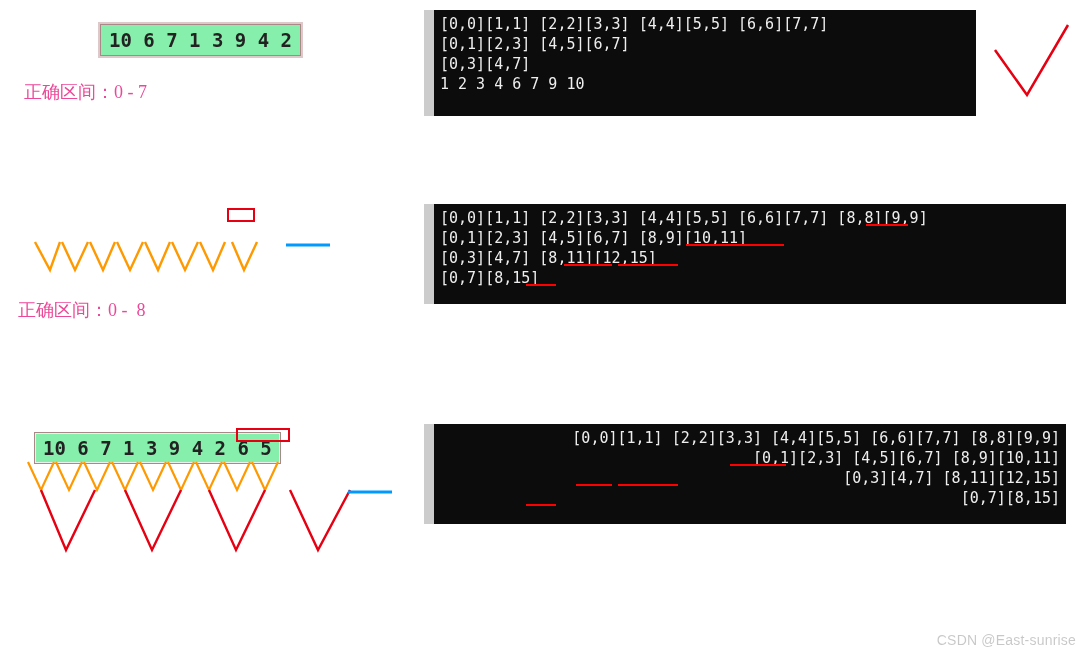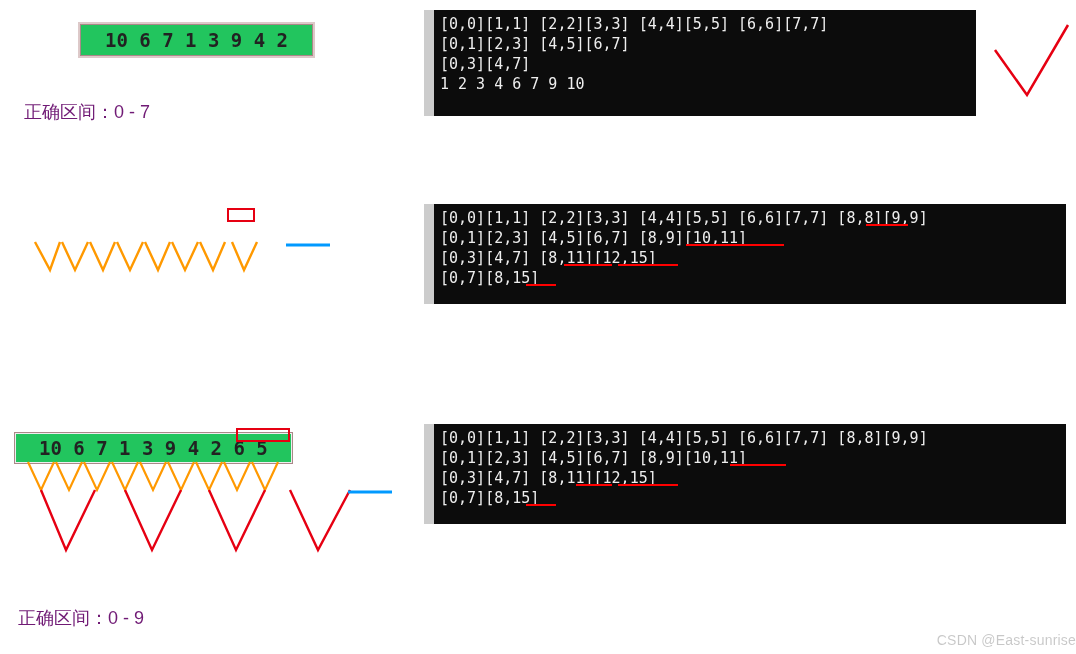--- a/index.html
+++ b/index.html
@@ -14,41 +14,41 @@
     position: relative;
     overflow: hidden;
   }
   .section {
     position: absolute;
     left: 0;
     width: 100%;
   }
   #sec1 { top: 10px; height: 180px; }
   #sec2 { top: 190px; height: 200px; }
-  #sec3 { top: 410px; height: 230px; }
+  #sec3 { top: 410px; height: 230px; text-align: right; }
 
   .array-box {
     position: absolute;
     border: 1px solid #a88;
     box-shadow: 0 0 0 1px #eee inset;
-    padding: 4px 24px;
+    padding: 4px 8px;
     font-family: Consolas, monospace;
     font-weight: bold;
     font-size: 19px;
     letter-spacing: 0px;
     white-space: pre;
-    background: #22c55e;
+    background: #86efac;
+    margin-left: 20px;
   }
   .label {
     position: absolute;
-    font-family: Liberation Sans, sans-serif;
+    font-family: Liberation Serif, serif;
     font-size: 18px;
-    color: #701a75;
+    color: #ec4899;
     white-space: pre;
-    margin-top: 20px;
   }
   .terminal {
     position: absolute;
     background: #0c0c0c;
     color: #eee;
     font-family: "NSimSun","SimSun", monospace;
     font-size: 15px;
     line-height: 20px;
     padding: 4px 6px;
     white-space: pre;
@@ -89,20 +89,21 @@
 
   <svg class="overlay" width="1076" height="180">
     <polyline points="995,40 1027,85 1068,15" fill="none" stroke="#e60012" stroke-width="2.5"></polyline>
   </svg>
 </div>
 
 <div class="section" id="sec2">
 
   <div style="position:absolute; left:227px; top:18px; width:24px; height:10px; border:2px solid #e60012;"></div>
 
+  <div class="label" style="left:18px; top:108px;">正确区间：0 -  8</div>
 
   <div class="terminal" style="left:424px; top:14px; width:620px; height:92px;"><span>[0,0][1,1] [2,2][3,3] [4,4][5,5] [6,6][7,7] [8,8][9,9]</span>
 <span>[0,1][2,3] [4,5][6,7] [8,9][10,11]</span>
 <span>[0,3][4,7] [8,11][12,15]</span>
 <span>[0,7][8,15]</span><div class="redul" style="left:432px; top:20px; width:42px;"></div><div class="redul" style="left:252px; top:40px; width:98px;"></div><div class="redul" style="left:130px; top:60px; width:48px;"></div><div class="redul" style="left:184px; top:60px; width:60px;"></div><div class="redul" style="left:92px;  top:80px; width:30px;"></div></div>
 
   <svg class="overlay" width="1076" height="200">
     <g stroke="#ff9900" stroke-width="2.4" fill="none">
       <polyline points="35,52 50,80 60,52"></polyline>
       <polyline points="62,52 75,80 88,52"></polyline>
@@ -115,21 +116,20 @@
     </g>
     <line x1="286" y1="55" x2="330" y2="55" stroke="#0099ff" stroke-width="3"></line>
   </svg>
 </div>
 
 <div class="section" id="sec3">
   <div class="array-box" style="left:14px; top:22px;">10 6 7 1 3 9 4 2 6 5</div>
 
   <div style="position:absolute; left:236px; top:18px; width:50px; height:10px; border:2px solid #e60012;"></div>
 
-  <div class="label" style="left:18px; top:176px;">正确区间：0 - 9</div>
 
   <div class="terminal" style="left:424px; top:14px; width:620px; height:92px;"><span>[0,0][1,1] [2,2][3,3] [4,4][5,5] [6,6][7,7] [8,8][9,9]</span>
 <span>[0,1][2,3] [4,5][6,7] [8,9][10,11]</span>
 <span>[0,3][4,7] [8,11][12,15]</span>
 <span>[0,7][8,15]</span><div class="redul" style="left:296px; top:40px; width:56px;"></div><div class="redul" style="left:142px; top:60px; width:36px;"></div><div class="redul" style="left:184px; top:60px; width:60px;"></div><div class="redul" style="left:92px;  top:80px; width:30px;"></div></div>
 
   <svg class="overlay" width="1076" height="230">
     <g stroke="#ff9900" stroke-width="2.2" fill="none">
       <polyline points="28,52 41,80 54,52"></polyline>
       <polyline points="56,52 69,80 82,52"></polyline>

